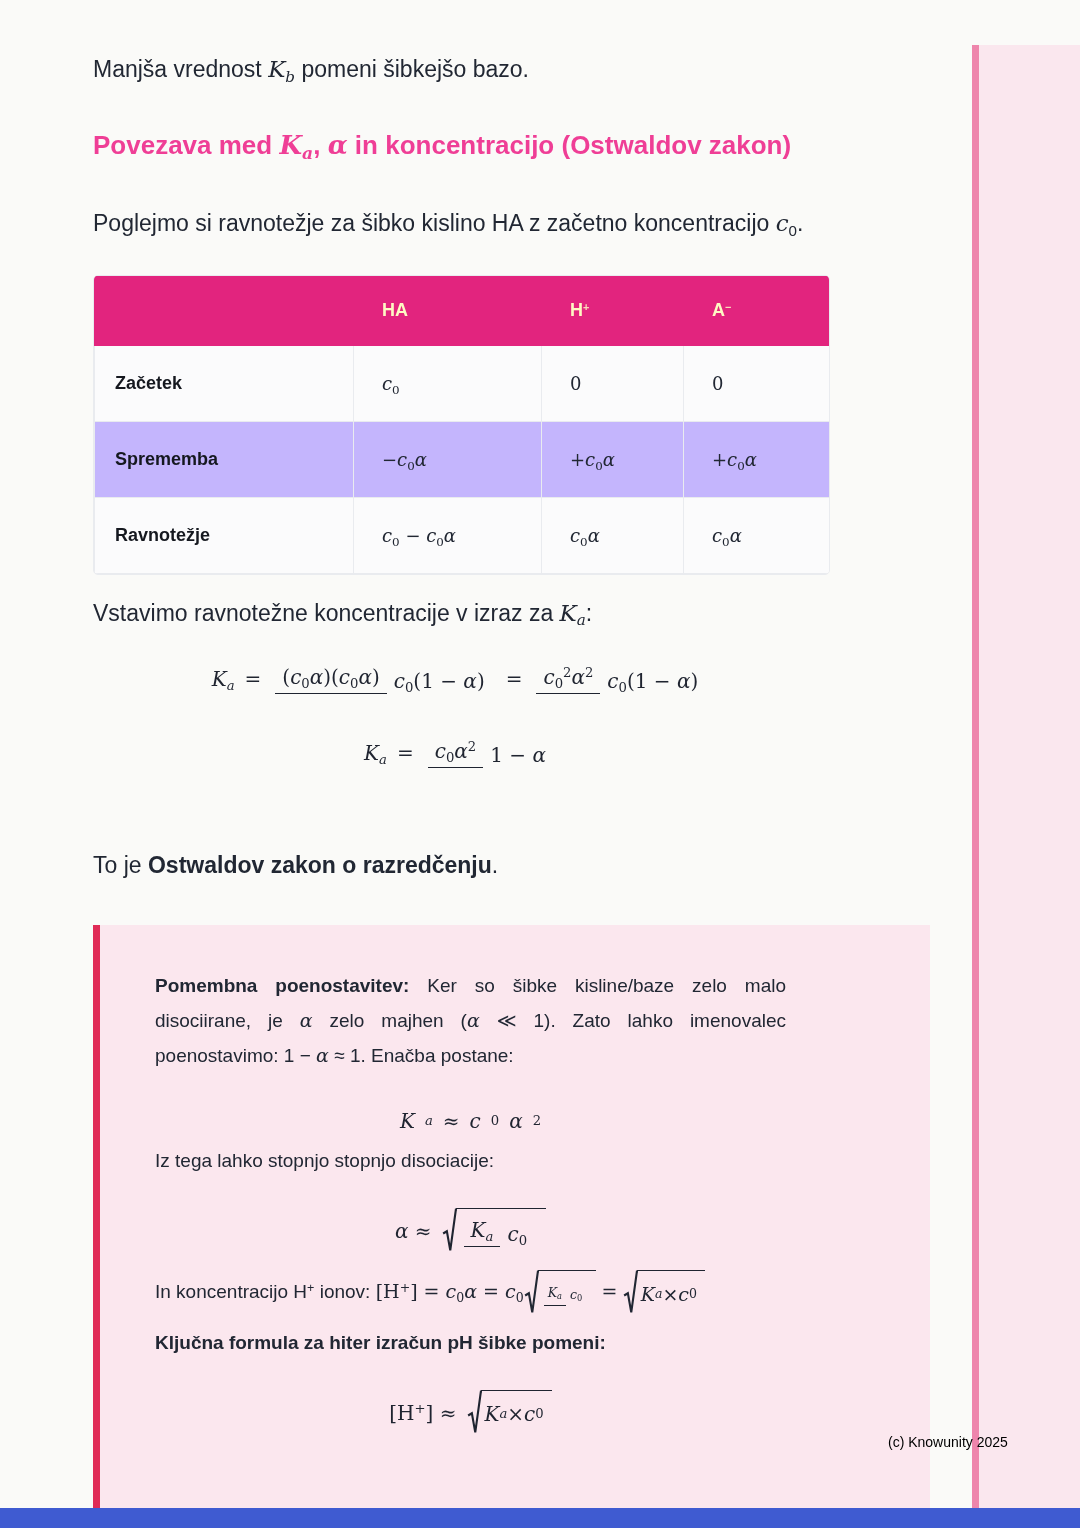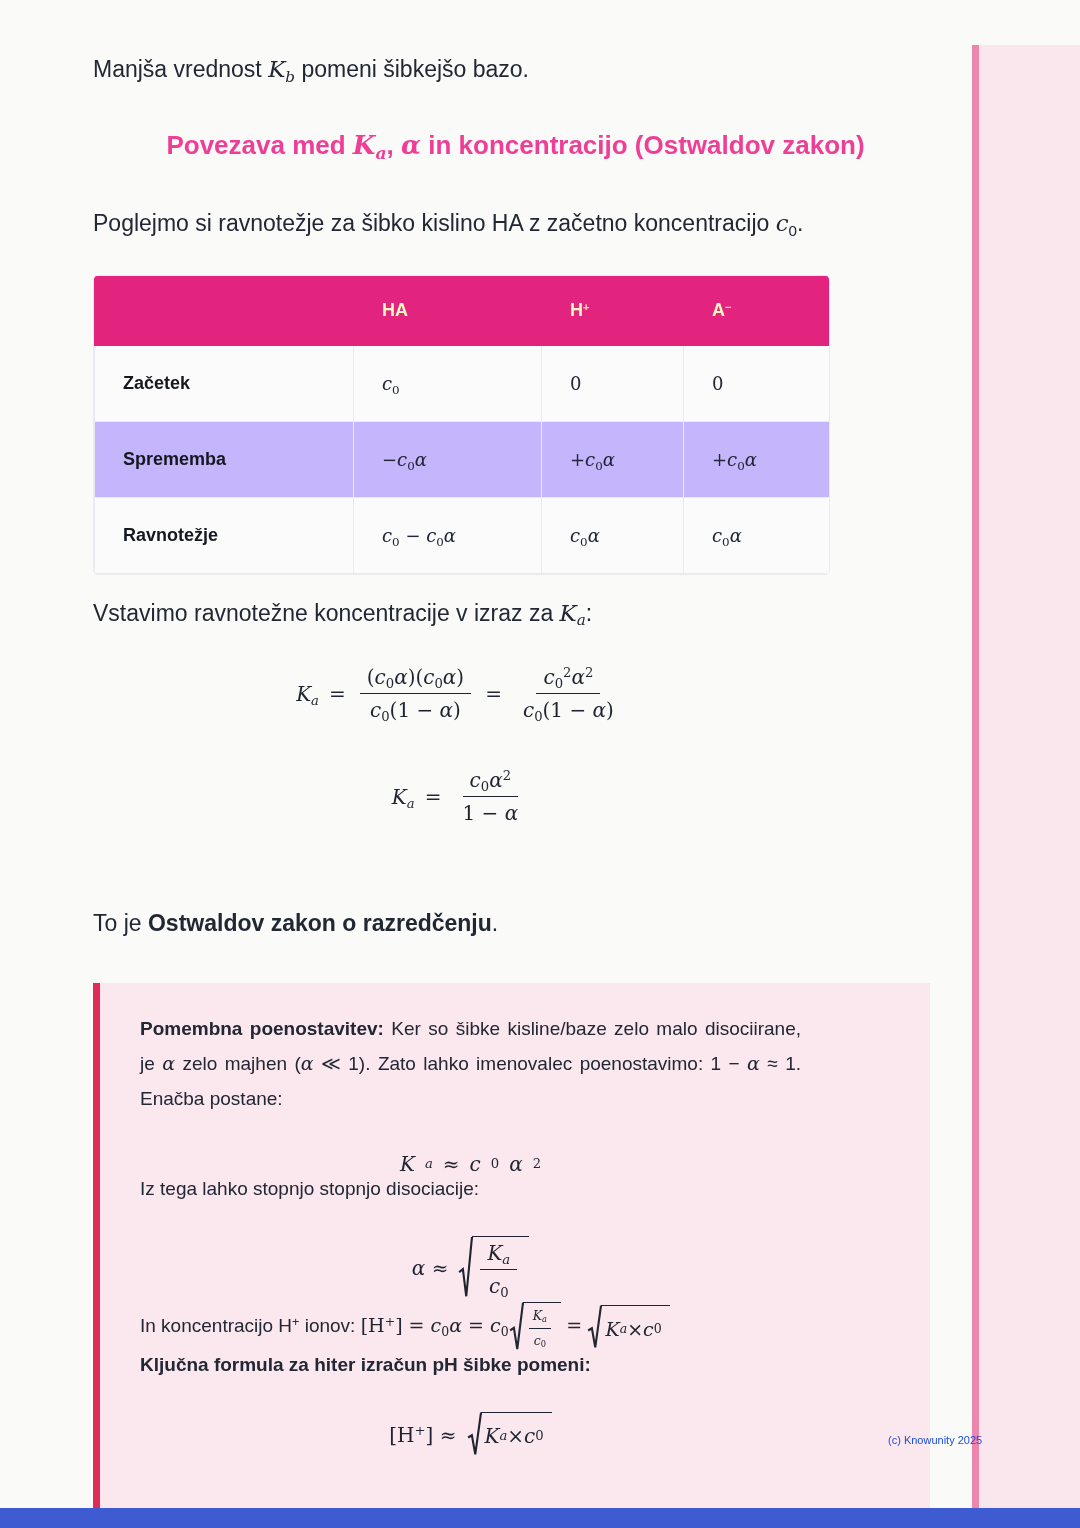--- a/index.html
+++ b/index.html
@@ -8,29 +8,29 @@
     width:1080px;height:1528px;
     background:#FAFAF8;
     overflow:hidden;
     font-family:"Liberation Sans", sans-serif;
     color:#212733;
   }
   
   .side-band{position:absolute;left:979px;right:0;top:45px;bottom:20px;background:#FAE7EE;}
   .side-stripe{position:absolute;left:972px;width:7px;top:45px;bottom:20px;background:#EE85AC;}
   .bottom-bar{position:absolute;left:0;right:0;bottom:0;height:20px;background:#3F5BD1;z-index:7;}
-  .footer-credit{position:absolute;left:888px;top:1434px;z-index:8;font-size:11px;color:#1d4ed8;}
+  .footer-credit{position:absolute;left:888px;top:1434px;z-index:8;font-size:14px;color:#000000;}
 
   .content{position:absolute;left:93px;top:0;width:845px;}
 
   .body-text{font-size:23px;line-height:1.5;margin:0;}
   .intro{margin-top:52px;}
   .heading{
     margin:42px 0 0;
-    font-size:26px;font-weight:700;color:#EF3E96;line-height:1.3;text-align:center;
+    font-size:26px;font-weight:700;color:#EF3E96;line-height:1.3;
   }
   .lead{margin-top:44px;}
 
   
   .m{font-family:"DejaVu Serif","Liberation Serif",serif;}
   [data-bind-math] i, .m i{font-family:"DejaVu Serif","Liberation Serif",serif;font-style:italic;}
   sub,sup{font-size:0.66em;line-height:0;}
   sub{vertical-align:-0.3em;}
   sup{vertical-align:0.5em;}
 
@@ -40,55 +40,55 @@
   table.ice col.c0{width:259px;} table.ice col.c1{width:188px;}
   table.ice col.c2{width:142px;} table.ice col.c3{width:146px;}
   table.ice th{
     background:#E2247E;color:#fef9c3;font-weight:700;font-size:18px;
     text-align:left;padding:0 0 0 28px;height:68px;border:1px solid #E2247E;
   }
   table.ice th sup{font-size:0.6em;opacity:.85;}
   table.ice td{
     height:73px;border:1px solid #E9EBEF;font-size:18px;vertical-align:middle;
   }
-  td.rowlabel{font-weight:700;color:#15181F;padding-left:28px;font-family:"Liberation Sans",sans-serif;}
+  td.rowlabel{font-weight:700;color:#15181F;padding-left:20px;font-family:"Liberation Sans",sans-serif;}
   td.cell{padding-left:28px;font-family:"DejaVu Serif","Liberation Serif",serif;}
   tr.r-odd td{background:#FBFBFC;}
   tr.r-even td{background:#c4b5fd;}
 
   .vstavimo{margin-top:21px;}
 
   
   .formula-row{
     width:735px;display:flex;justify-content:center;align-items:center;gap:10px;
     font-size:20px;color:#1F2430;
   }
   .callout .formula-row{width:665px;}
   .f1{margin-top:34px;}
   .f2{margin-top:44px;}
-  .frac{display:inline-flex;flex-direction:column;align-items:center;vertical-align:middle;margin:0 4px;}
+  .frac{display:inline-flex;flex-direction:row;align-items:center;vertical-align:middle;margin:0 4px;}
   .frac .num{display:block;padding:1px 7px 4px;border-bottom:1.4px solid #1F2430;}
   .frac .den{display:block;padding:4px 7px 1px;}
   .frac.small{font-size:12.5px;margin:0 2px;}
   .frac.small .num{padding:0 4px 2px;}
   .frac.small .den{padding:2px 4px 0;}
 
   .sqrt{display:inline-flex;align-items:stretch;vertical-align:middle;}
   .sqrt .sign-svg{align-self:stretch;width:15px;flex:0 0 15px;}
   .sqrt .rad{border-top:1.5px solid #1F2430;padding:3px 8px 1px 4px;display:inline-flex;align-items:center;margin-left:-1px;}
 
   .toje{margin-top:80px;}
 
   
   .callout{
     margin-top:42px;width:837px;box-sizing:border-box;
     background:#FBE7EE;border-left:7px solid #E02B57;
     padding:26px 127px 170px 38px;
   }
-  .callout p{margin:2px;}
+  .callout p{margin:17px;}
   .callout .just{text-align:justify;line-height:1.85;font-size:19px;}
   .c-approx{margin-top:36px;}
   .iz-tega{margin-top:44px;font-size:19px;}
   .c-alpha{margin-top:36px;}
   .h-line{margin-top:42px;font-size:19px;line-height:1.6;}
   .kljucna{margin-top:24px;font-weight:700;font-size:19px;}
   .c-final{margin-top:36px;}
 </style>
 </head>
 <body>

